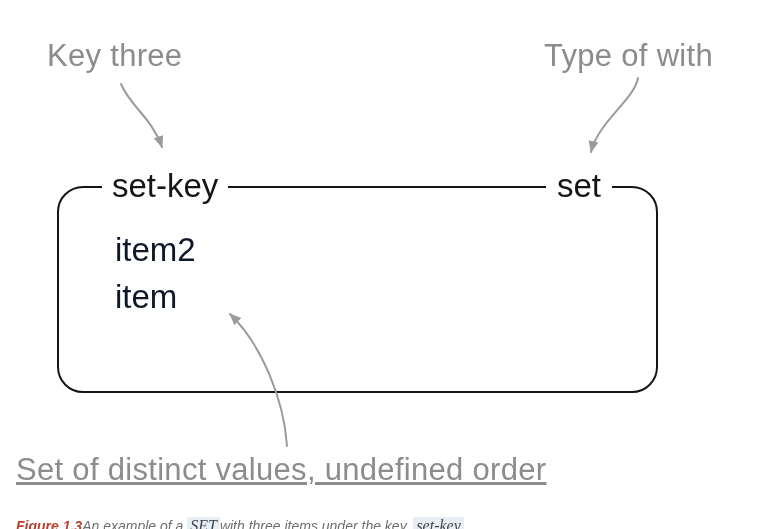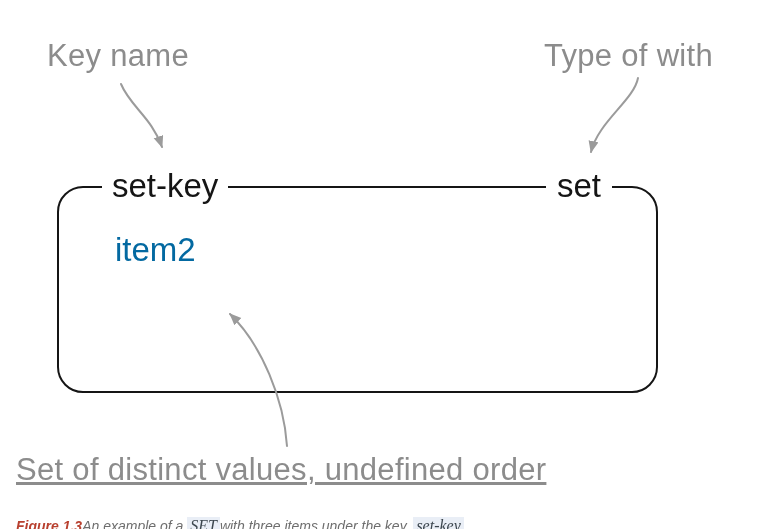--- a/index.html
+++ b/index.html
@@ -39,21 +39,21 @@
     white-space: nowrap;
   }
   .key-label  { left: 102px; top: 166px; padding: 0 10px; }
   .type-label { left: 546px; top: 166px; padding: 0 11px; }
 
   
   .items {
     left: 115px; top: 226px;
     font-size: 33px;
     line-height: 47px;
-    color: #0369a1;
+    color: #0f172a;
   }
 
   
   .bottom-label { left: 16px; top: 452px; text-decoration: underline; }
 
   
   .caption {
     left: 16px; top: 517px;
     font-size: 14px;
     font-style: italic;
@@ -83,32 +83,33 @@
   .arrow-path {
     fill: none;
     stroke: #9b9b9b;
     stroke-width: 2;
     stroke-linecap: round;
   }
 </style>
 </head>
 <body>
 
-<div class="abs gray-label" style="left:47px; top:38px;">Key name</div>
+<div class="abs gray-label" style="left:47px; top:38px;">Key three</div>
 
 <div class="abs gray-label" style="left:544px; top:38px;">Type of with</div>
 
 <div class="abs set-box"></div>
 
 <div class="abs border-label key-label">set-key</div>
 
 <div class="abs border-label type-label">set</div>
 
 <div class="abs items">
   <div>item2</div>
+  <div>item</div>
 </div>
 
 <div class="abs gray-label bottom-label">Set of distinct values, undefined order</div>
 
 <div class="abs caption"><span class="fig-num">Figure 1.3</span><span>An example of a </span><span class="code">SET</span><span>with three items under the key, </span><span class="code">set-key</span></div>
 
 <svg class="arrows" width="759" height="529" viewBox="0 0 759 529">
   <defs>
     <marker id="ah" markerUnits="userSpaceOnUse" markerWidth="14" markerHeight="12" refX="11" refY="5" orient="auto">
       <path d="M0,0 L12,5 L0,10 Z" fill="#9b9b9b"></path>

